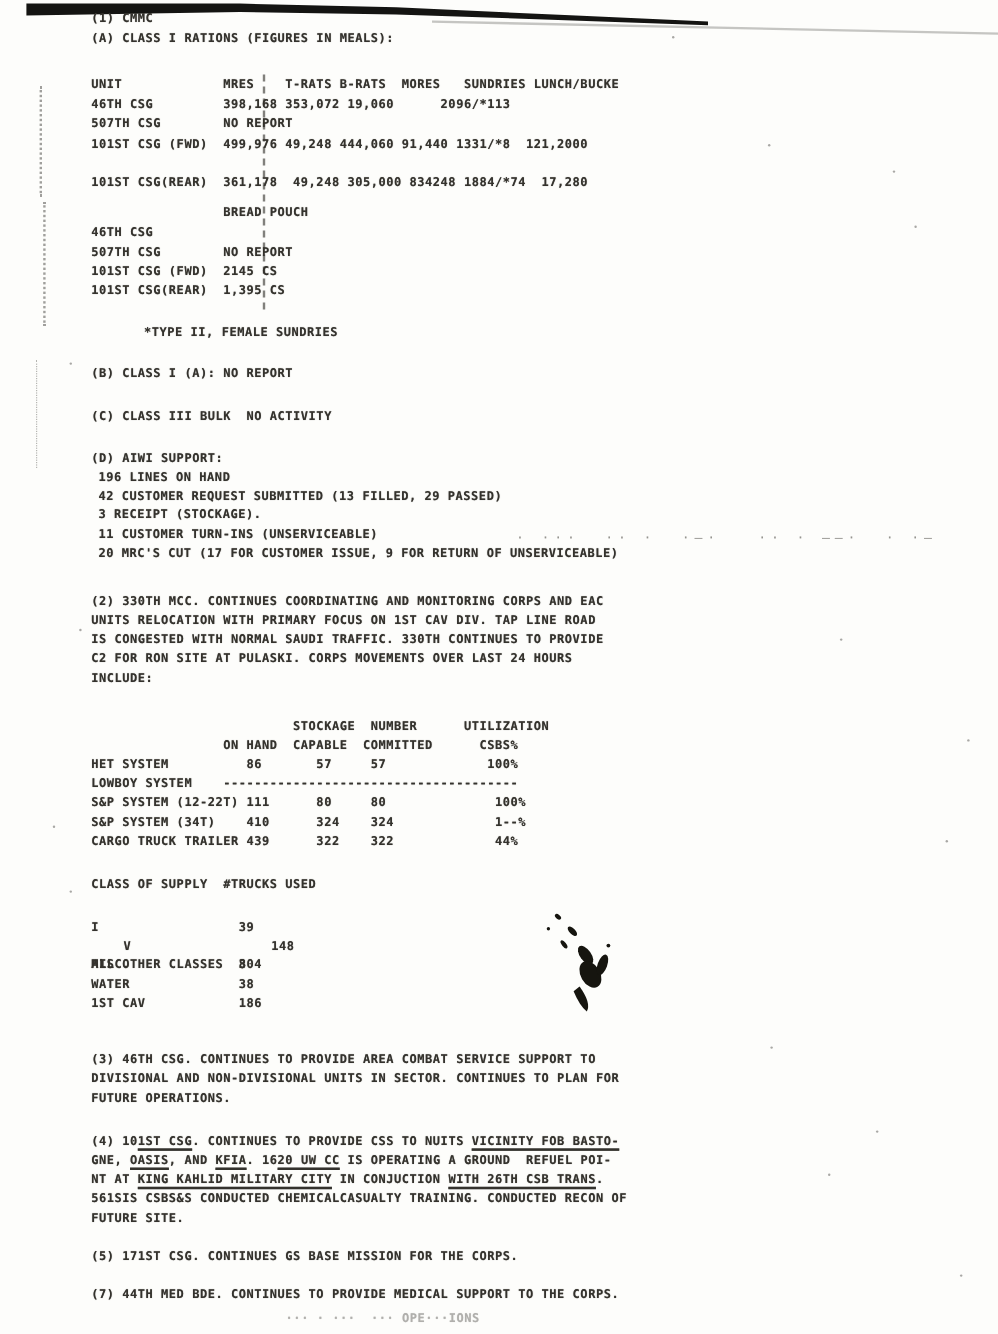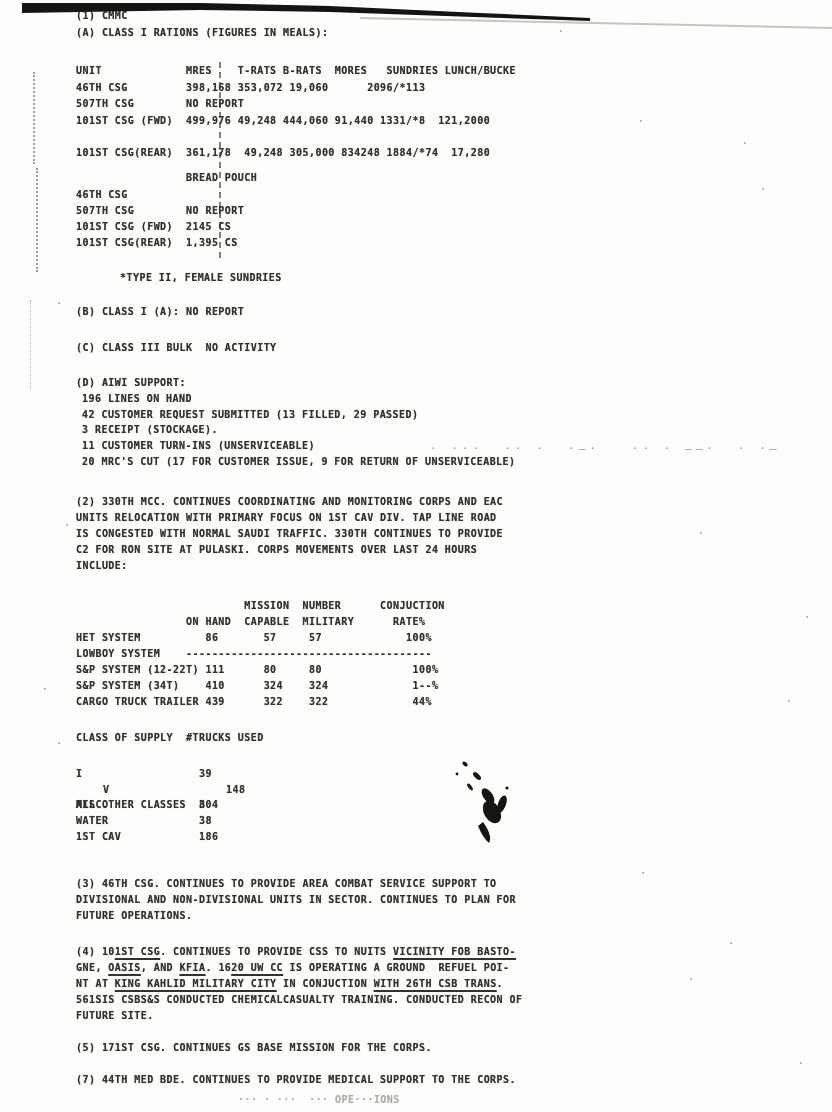--- a/index.html
+++ b/index.html
@@ -74,22 +74,22 @@
       <div class="tl" style="left: 82px; top: 391px;">196 LINES ON HAND</div>
       <div class="tl" style="left: 82px; top: 407px;">42 CUSTOMER REQUEST SUBMITTED (13 FILLED, 29 PASSED)</div>
       <div class="tl" style="left: 82px; top: 422px;">3 RECEIPT (STOCKAGE).</div>
       <div class="tl" style="left: 82px; top: 438px;">11 CUSTOMER TURN-INS (UNSERVICEABLE)</div>
       <div class="tl" style="left: 82px; top: 454px;">20 MRC'S CUT (17 FOR CUSTOMER ISSUE, 9 FOR RETURN OF UNSERVICEABLE)</div>
       <div class="tl" style="left: 76px; top: 494px;">(2) 330TH MCC. CONTINUES COORDINATING AND MONITORING CORPS AND EAC</div>
       <div class="tl" style="left: 76px; top: 510px; text-align: right;">UNITS RELOCATION WITH PRIMARY FOCUS ON 1ST CAV DIV. TAP LINE ROAD</div>
       <div class="tl" style="left: 76px; top: 526px;">IS CONGESTED WITH NORMAL SAUDI TRAFFIC. 330TH CONTINUES TO PROVIDE</div>
       <div class="tl" style="left: 76px; top: 542px;">C2 FOR RON SITE AT PULASKI. CORPS MOVEMENTS OVER LAST 24 HOURS</div>
       <div class="tl" style="left: 76px; top: 558px;">INCLUDE:</div>
-      <div class="tl" style="left: 76px; top: 598px;">                          MISSION  NUMBER      CONJUCTION</div>
-      <div class="tl" style="left: 76px; top: 614px;">                 ON HAND  CAPABLE  MILITARY      RATE%</div>
+      <div class="tl" style="left: 76px; top: 598px;">                          STOCKAGE  NUMBER      UTILIZATION</div>
+      <div class="tl" style="left: 76px; top: 614px;">                 ON HAND  CAPABLE  COMMITTED      CSBS%</div>
       <div class="tl" style="left: 76px; top: 630px;">HET SYSTEM          86       57     57             100%</div>
       <div class="tl" style="left: 76px; top: 646px;">LOWBOY SYSTEM    --------------------------------------</div>
       <div class="tl" style="left: 76px; top: 662px;">S&amp;P SYSTEM (12-22T) 111      80     80              100%</div>
       <div class="tl" style="left: 76px; top: 678px;">S&amp;P SYSTEM (34T)    410      324    324             1--%</div>
       <div class="tl" style="left: 76px; top: 694px;">CARGO TRUCK TRAILER 439      322    322             44%</div>
       <div class="tl" style="left: 76px; top: 730px;">CLASS OF SUPPLY  #TRUCKS USED</div>
       <div class="tl" style="left: 76px; top: 766px;">I                  39</div>
       <div class="tl" style="left: 76px; top: 782px; margin-left: 27px;">V                  148</div>
       <div class="tl" style="left: 76px; top: 797px;">ALL OTHER CLASSES  8</div>
       <div class="tl" style="left: 76px; top: 813px;">WATER              38</div>

